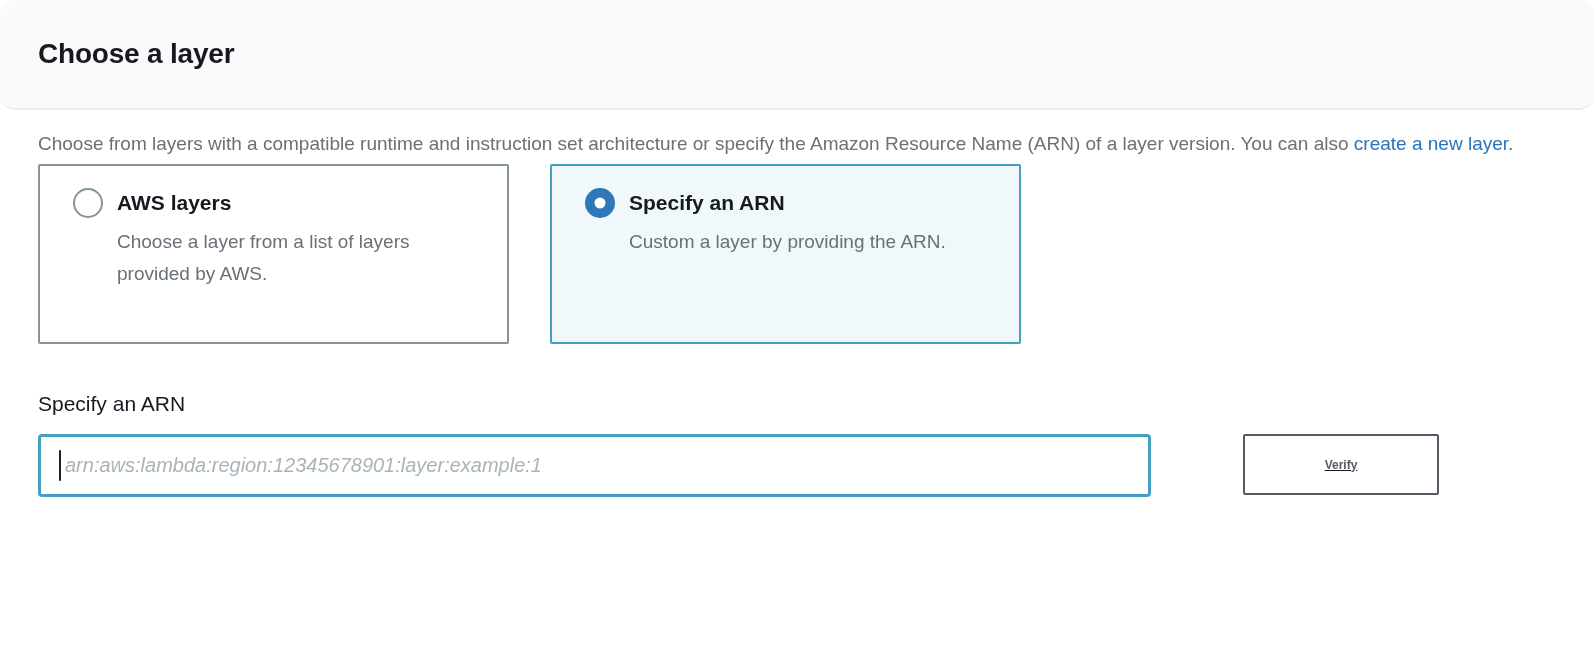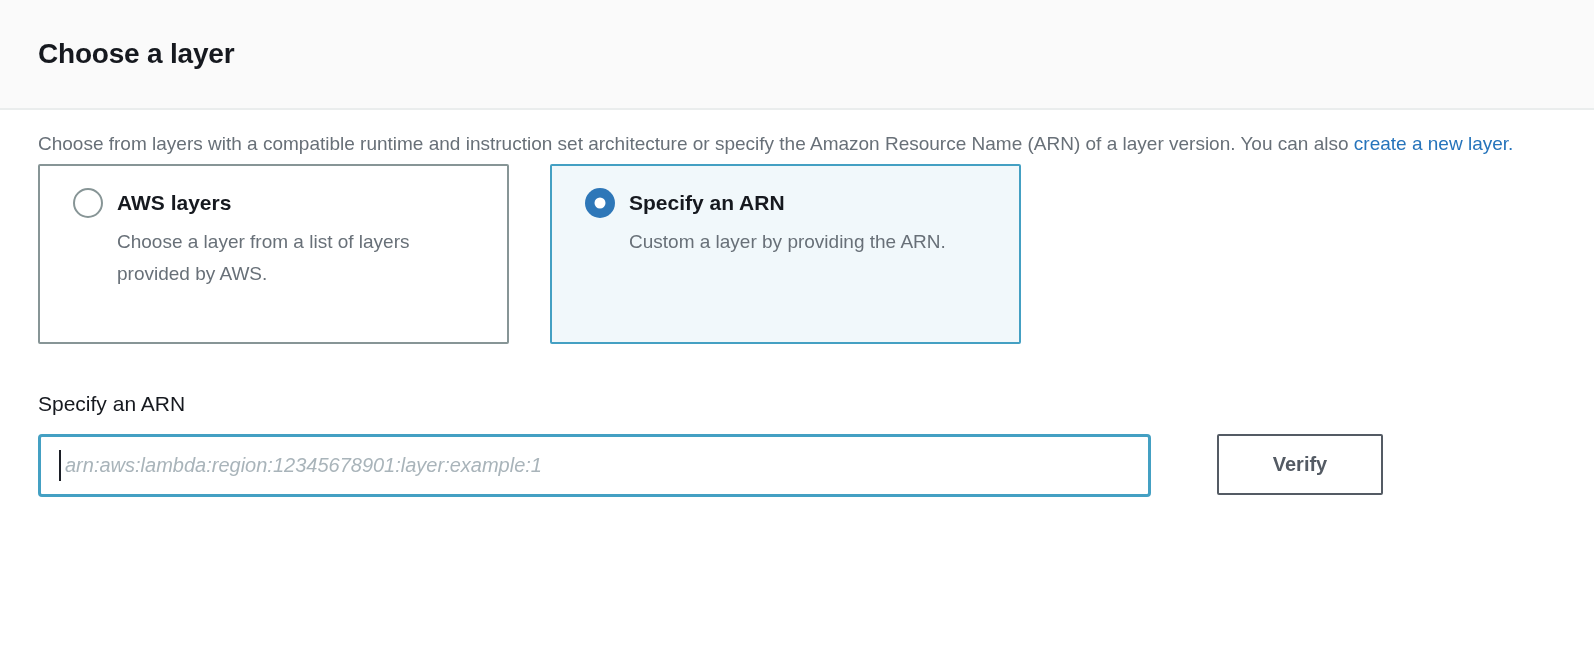--- a/index.html
+++ b/index.html
@@ -8,21 +8,21 @@
     --radio_blue: #2e77b8;
     --selected_bg: #f1f8fb;
     --tile_border: #879596;
     --heading_text: #16191f;
     --body_gray: #687078;
     --button_gray: #545b64;
     --header_bg: #fafafa;
     --header_border: #eaeded;
     --placeholder_gray: #a9b4ba;
   }
-  * { margin: 0; padding: 0; box-sizing: border-box; }
+  * { margin: 0; padding: 0; box-sizing: border-box; border-radius: 15px; }
   html, body { width: 1594px; height: 666px; overflow: hidden; }
   body {
     font-family: "Liberation Sans", sans-serif;
     background: #ffffff;
     color: var(--heading_text);
   }
   .panel-header {
     background: var(--header_bg);
     border-bottom: 2px solid var(--header_border);
     height: 110px;
@@ -132,20 +132,21 @@
   }
   .arn-desc {
     margin-top: 12px;
     font-size: 19px;
     color: var(--body_gray);
   }
   .arn-input-row {
     margin-top: 18px;
     display: flex;
     align-items: flex-start;
+    text-decoration: underline;
   }
   .arn-input-wrap {
     position: relative;
     width: 1113px;
   }
   .arn-input {
     width: 100%;
     height: 63px;
     border: 3px solid var(--accent_blue);
     border-radius: 4px;
@@ -163,28 +164,28 @@
   }
   .text-cursor {
     position: absolute;
     left: 21px;
     top: 16px;
     width: 2px;
     height: 31px;
     background: #1c1f26;
   }
   .verify-button {
-    margin-left: 66px;
-    width: 166px;
+    margin-left: 92px;
+    width: 196px;
     height: 61px;
     background: #ffffff;
     border: 2px solid var(--button_gray);
     border-radius: 2px;
     font-family: "Liberation Sans", sans-serif;
-    font-size: 20px;
+    font-size: 12px;
     font-weight: 700;
     color: var(--button_gray);
     cursor: pointer;
   }
 </style>
 </head>
 <body>
 
 <div class="panel-header">
   <h1>Choose a layer</h1>

